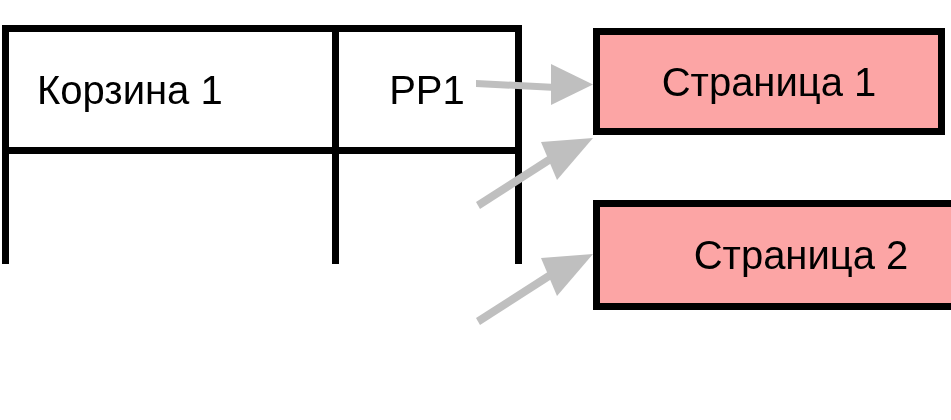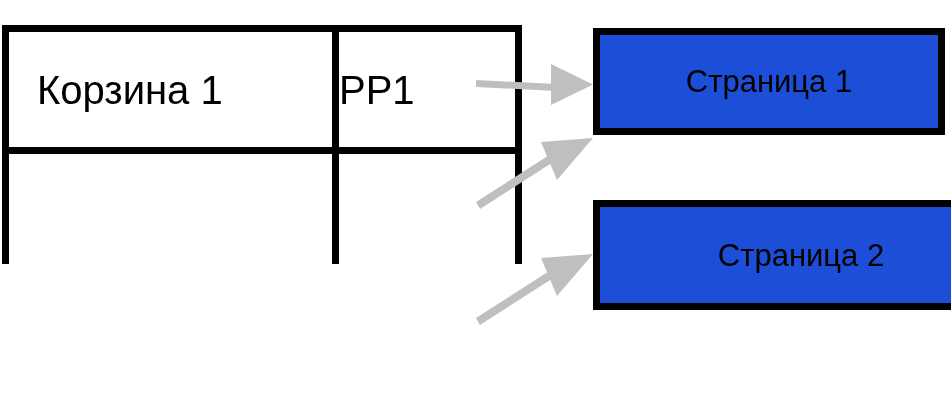--- a/index.html
+++ b/index.html
@@ -45,36 +45,37 @@
     white-space: nowrap;
     overflow: hidden;
   }
   .grid-table td.col-name {
     width: 295px;
     text-align: left;
     padding-left: 28px;
   }
   .grid-table td.col-code {
     width: 176px;
+    text-align: center;
   }
   .grid-table tr.empty-row td {
     height: 110px;
     border-bottom: none;
   }
 
   
   .page-box {
     position: absolute;
     box-sizing: border-box;
     border: 7px solid #000000;
-    background: #1d4ed8;
+    background: #fca5a5;
     display: flex;
     align-items: center;
     justify-content: center;
-    font-size: 31px;
+    font-size: 40px;
     color: #000000;
     line-height: 1;
     white-space: nowrap;
   }
   #page-box-1 {
     left: 593px;
     top: 8px;
     width: 352px;
     height: 107px;
   }

